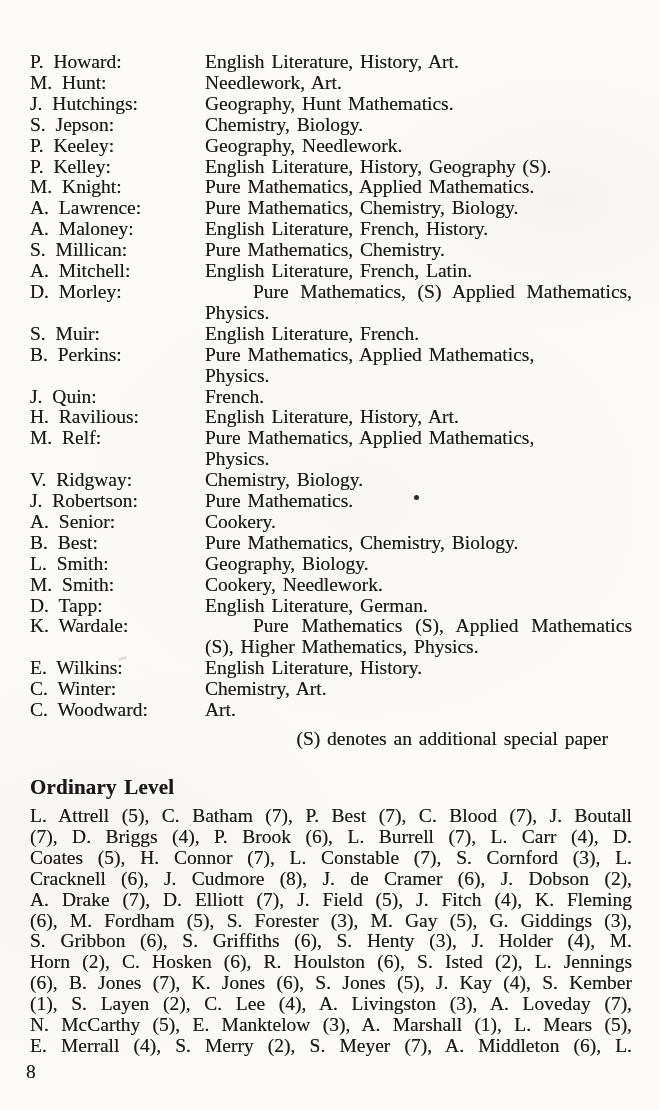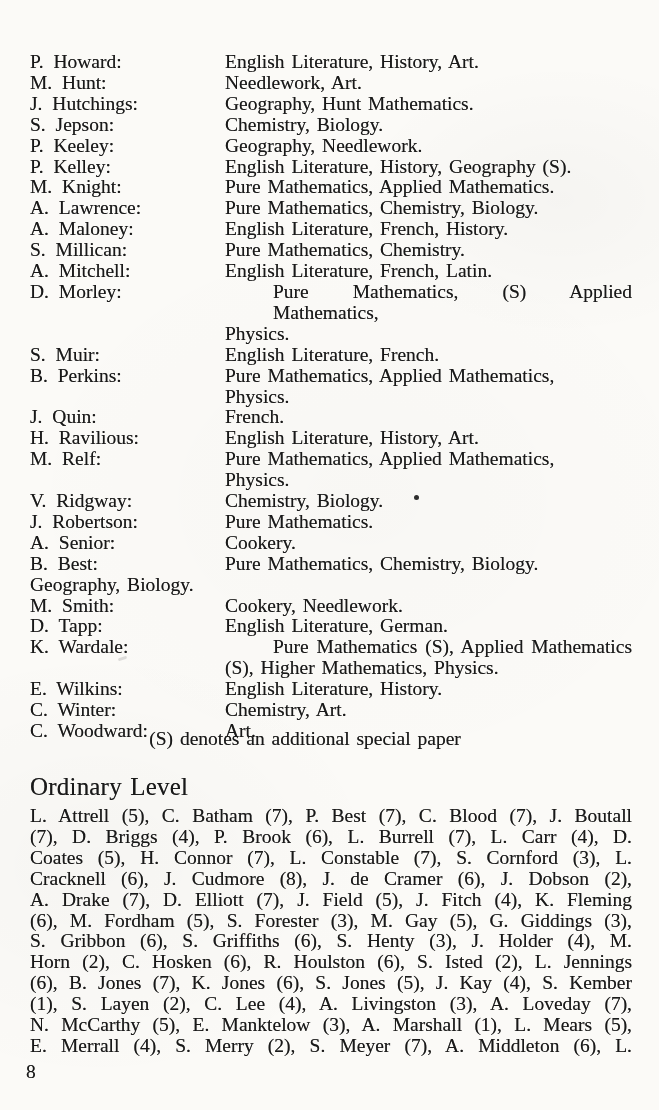--- a/index.html
+++ b/index.html
@@ -13,27 +13,27 @@
       radial-gradient(ellipse 500px 400px at 55% 45%, rgba(0,0,0,0.012), transparent 75%),
       #fbfaf7;
     font-family:"Liberation Serif","DejaVu Serif",serif;
     color:#191919;
     font-size:19.5px;
     line-height:20.9px;
     overflow:hidden;
     text-shadow:0 0 0.5px rgba(20,20,20,0.55);
   }
   .roll{position:absolute;left:30px;top:52px;width:602px;}
-  .row{display:flex;align-items:flex-start;gap:20px;}
+  .row{display:flex;align-items:flex-start;}
   .nm{width:175px;flex:0 0 175px;word-spacing:5px;white-space:nowrap;}
   .sub{width:427px;flex:1 1 auto;word-spacing:2px;}
   .subline{}
   .subline.stretch{text-align:justify;text-align-last:justify;margin-left:48px;}
-  .legend{position:absolute;left:22px;top:729px;width:566px;text-align:center;word-spacing:2px;}
-  .olheading{position:absolute;left:30px;top:777px;margin:0;font-size:25px;font-weight:normal;word-spacing:2px;letter-spacing:0.2px;}
+  .legend{position:absolute;left:42px;top:729px;width:566px;text-align:right;word-spacing:2px;}
+  .olheading{position:absolute;left:30px;top:777px;margin:0;font-size:21px;font-weight:bold;word-spacing:2px;letter-spacing:0.2px;}
   .para{position:absolute;left:30px;top:806px;width:602px;word-spacing:1px;}
   .jline{text-align:justify;text-align-last:justify;}
   .pageno{position:absolute;left:26px;top:1062px;}
   .speck{position:absolute;left:414px;top:495px;width:5px;height:5px;border-radius:50%;background:#1c1c1c;opacity:.92;}
   .smudge{position:absolute;left:118px;top:657px;width:9px;height:3px;background:rgba(40,40,40,0.14);border-radius:2px;transform:rotate(-18deg);}
 </style>
 </head>
 <body>
 
 <div class="page">
@@ -162,20 +162,21 @@
           <div class="subline">Cookery.</div>
         </div>
       </div>
       <div class="row">
         <div class="nm">B. Best:</div>
         <div class="sub">
           <div class="subline">Pure Mathematics, Chemistry, Biology.</div>
         </div>
       </div>
       <div class="row">
+        <div class="nm">L. Smith:</div>
         <div class="sub">
           <div class="subline">Geography, Biology.</div>
         </div>
       </div>
       <div class="row">
         <div class="nm">M. Smith:</div>
         <div class="sub">
           <div class="subline">Cookery, Needlework.</div>
         </div>
       </div>

